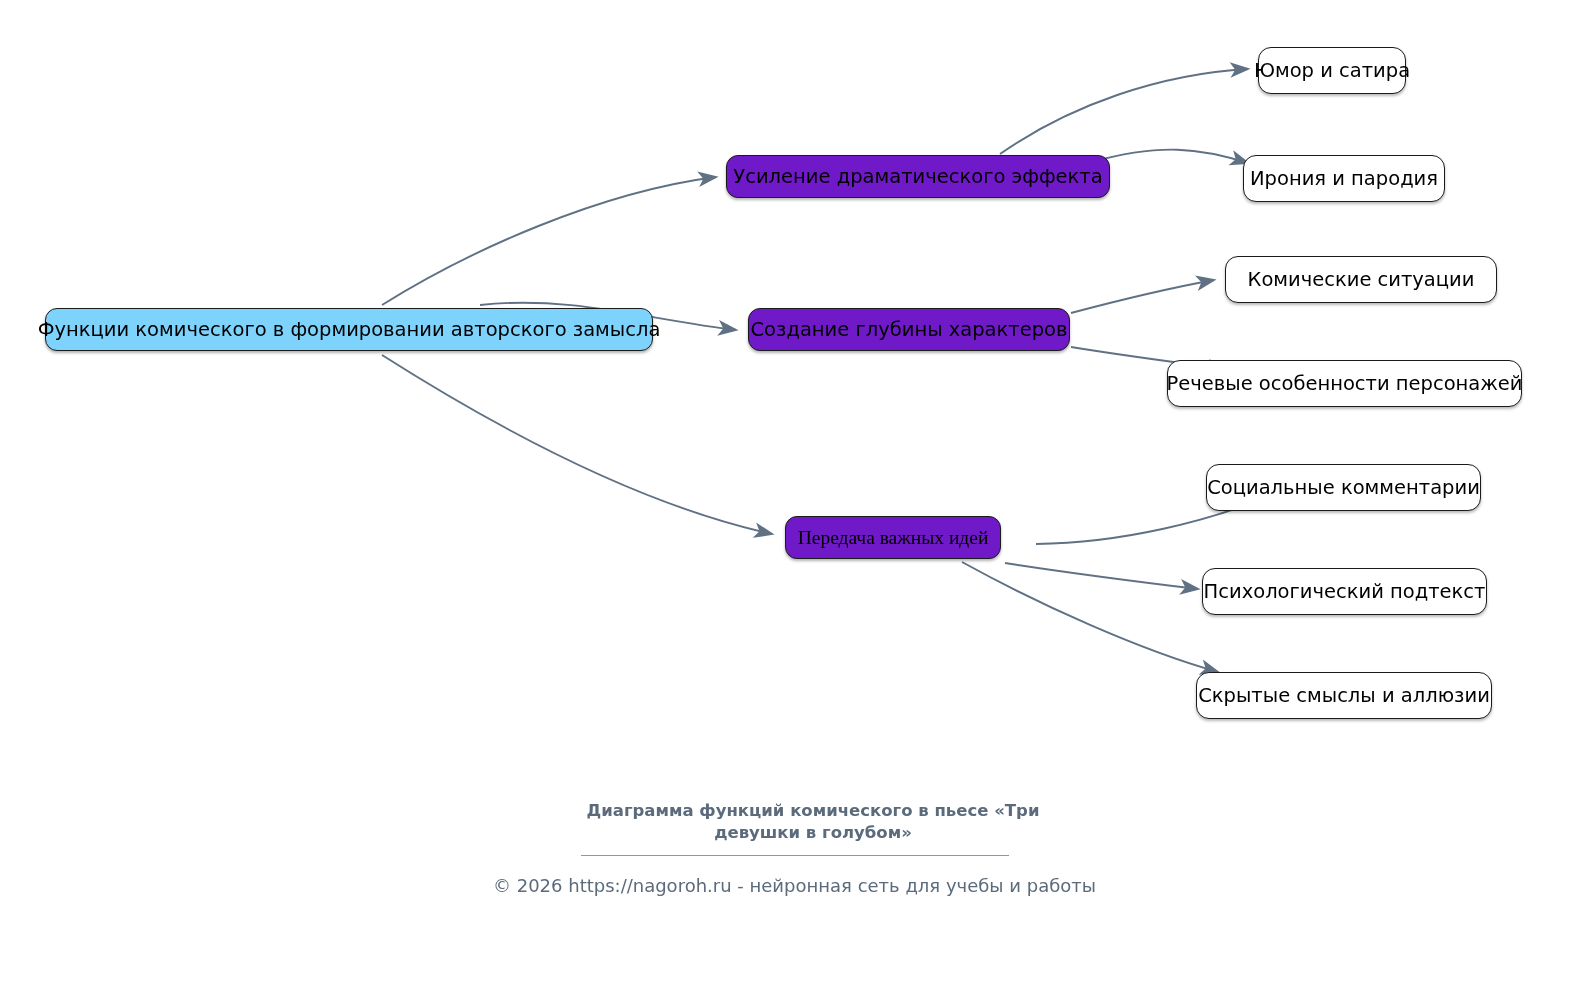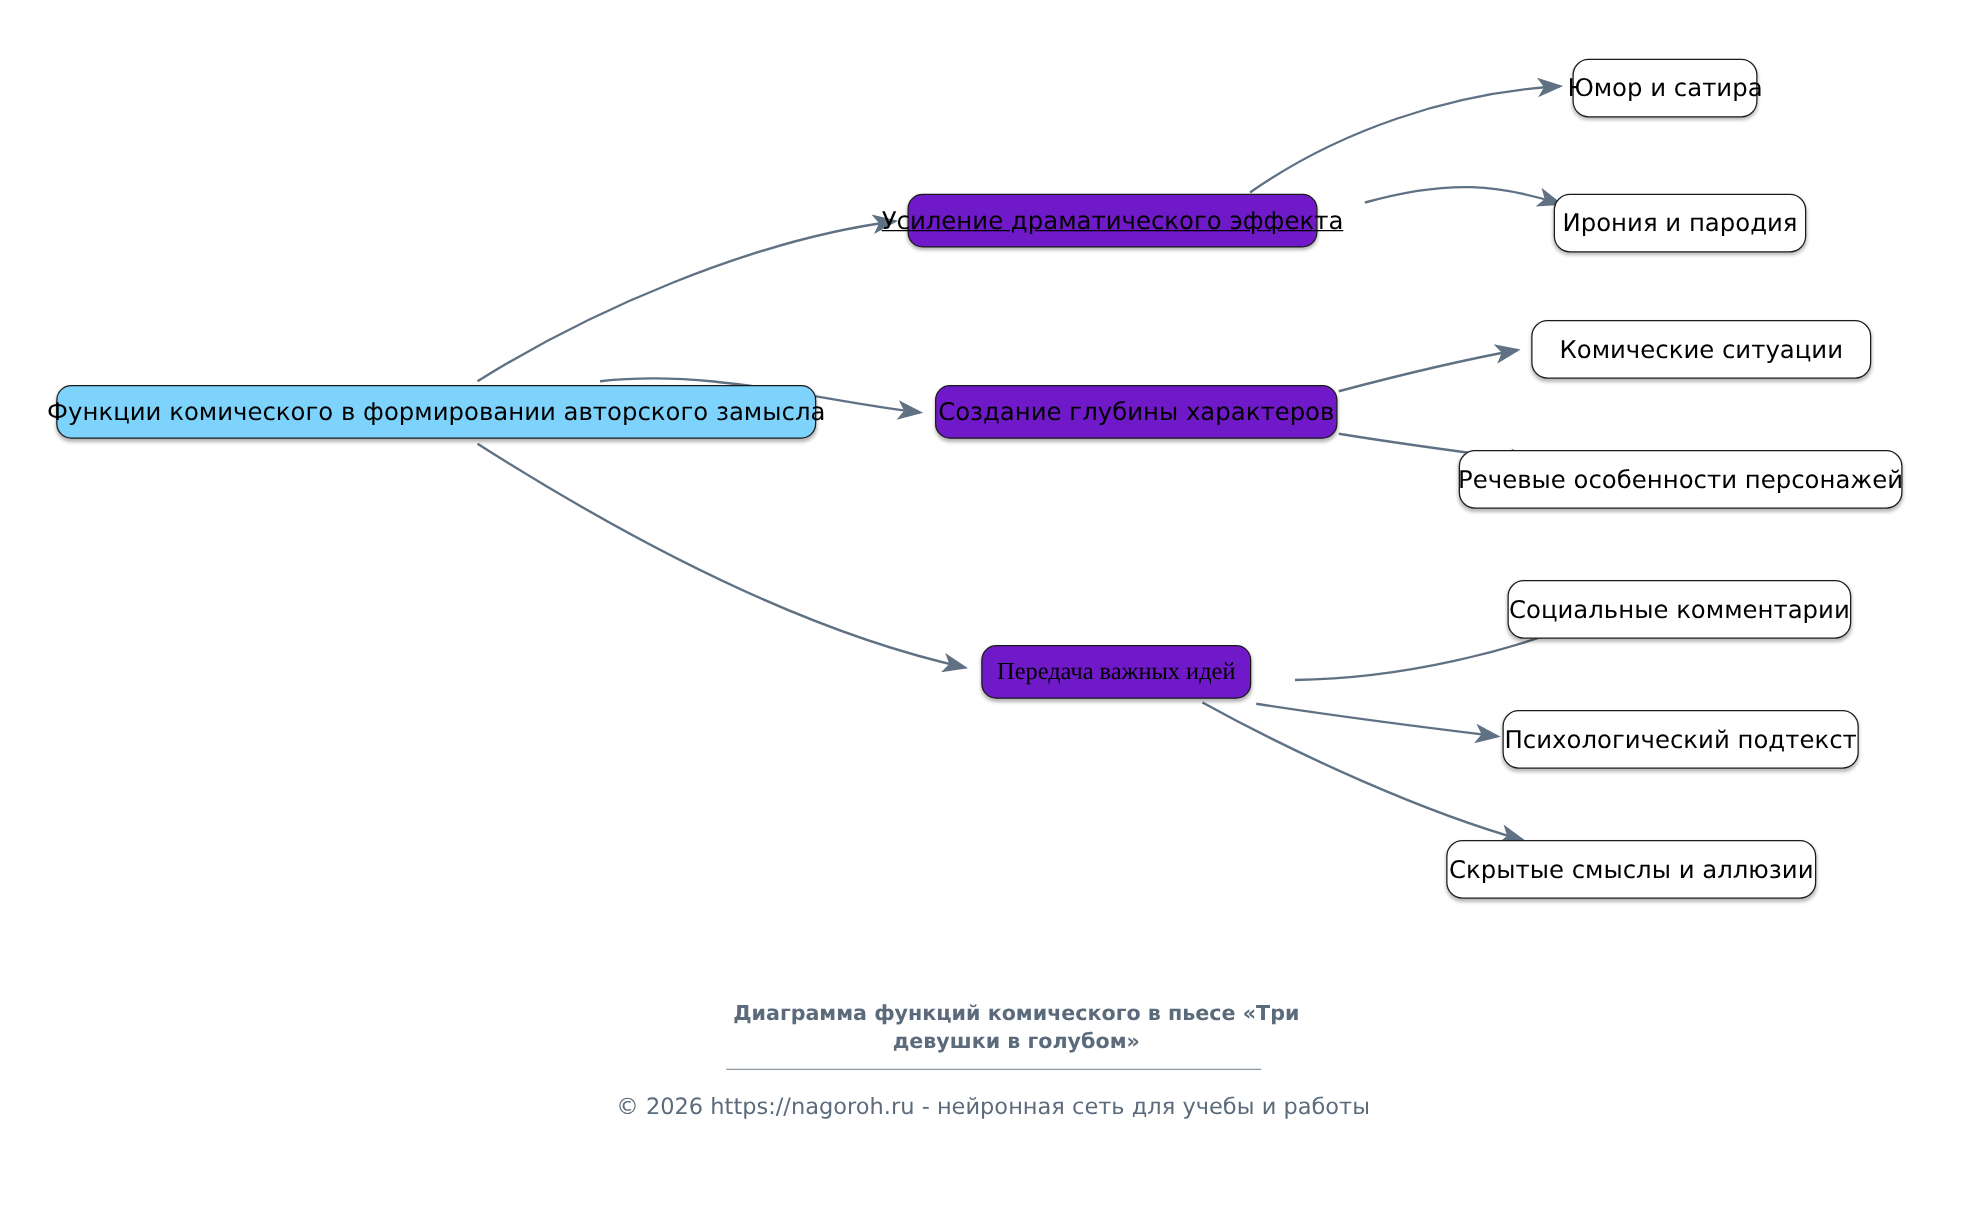--- a/index.html
+++ b/index.html
@@ -122,21 +122,21 @@
       <path d="M1036,544 C1120,543 1210,522 1282,491"></path>
       <path d="M1005,563 C1070,573 1140,582 1198,589"></path>
       <path d="M962,562 C1040,605 1140,650 1218,672"></path>
     </g>
   </svg>
 
   <div class="node node-root" style="left:45px; top:308px; width:608px; height:43px;">
     <span>Функции комического в формировании авторского замысла</span>
   </div>
 
-  <div class="node node-branch" style="left:726px; top:155px; width:328px; height:43px;text-decoration:underline;">
+  <div class="node node-branch" style="left:726px; top:155px; width:384px; height:43px;">
     <span>Усиление драматического эффекта</span>
   </div>
   <div class="node node-leaf" style="left:1258px; top:47px; width:148px; height:47px;">
     <span>Юмор и сатира</span>
   </div>
   <div class="node node-leaf" style="left:1243px; top:155px; width:202px; height:47px;">
     <span>Ирония и пародия</span>
   </div>
 
   <div class="node node-branch" style="left:748px; top:308px; width:322px; height:43px;">
@@ -151,21 +151,21 @@
 
   <div class="node node-branch" style="left:785px; top:516px; width:216px; height:43px;font-family:Liberation Serif, serif;">
     <span>Передача важных идей</span>
   </div>
   <div class="node node-leaf" style="left:1206px; top:464px; width:275px; height:47px;">
     <span>Социальные комментарии</span>
   </div>
   <div class="node node-leaf" style="left:1202px; top:568px; width:285px; height:47px;">
     <span>Психологический подтекст</span>
   </div>
-  <div class="node node-leaf" style="left:1157px; top:672px; width:296px; height:47px;align-items:center;">
+  <div class="node node-leaf" style="left:1196px; top:672px; width:296px; height:47px;align-items:center;">
     <span>Скрытые смыслы и аллюзии</span>
   </div>
 
   <div class="footer footer-caption">
     <span class="cap-line">Диаграмма функций комического в пьесе «Три</span>
     <span class="cap-line">девушки в голубом»</span>
   </div>
   <div class="footer-rule"></div>
   <div class="footer footer-copy">© 2026 https://nagoroh.ru - нейронная сеть для учебы и работы</div>
 

